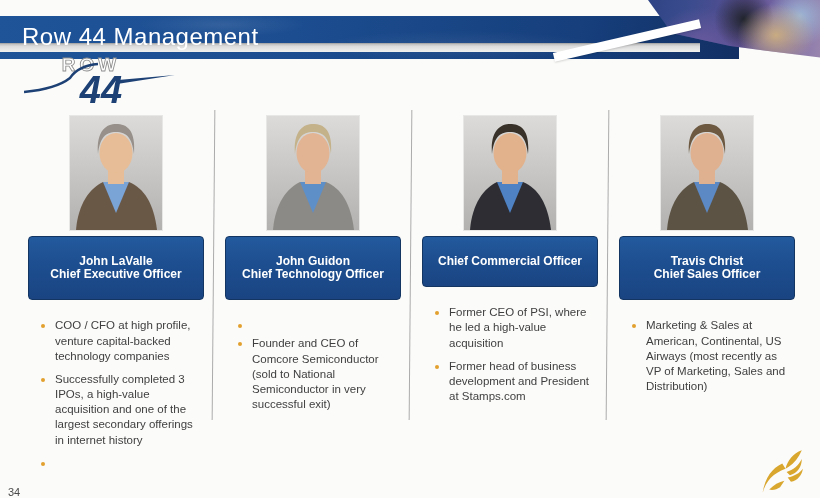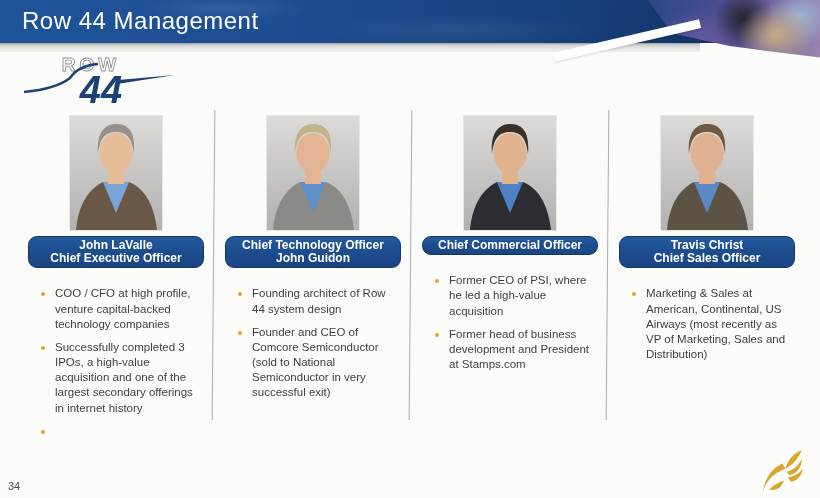--- a/index.html
+++ b/index.html
@@ -5,21 +5,21 @@
   * { margin:0; padding:0; box-sizing:border-box; }
   html,body { width:820px; height:498px; }
   body {
     font-family:"Liberation Sans", sans-serif;
     background:#fbfbfa;
     position:relative;
     overflow:hidden;
   }
   
   .hdr {
-    position:absolute; top:0; left:0; width:739px; height:43px;
+    position:absolute; top:16px; left:0; width:739px; height:43px;
     background:linear-gradient(100deg,#1f5499 0%, #1c4d90 40%, #163f7c 78%, #132f63 100%);
   }
   .hdr::after { 
     content:""; position:absolute; inset:0;
     background:
       radial-gradient(120px 18px at 30% 20%, rgba(255,255,255,.10), transparent 70%),
       radial-gradient(200px 22px at 62% 70%, rgba(255,255,255,.07), transparent 70%);
   }
   .hdr h1 {
     position:absolute; left:22px; top:7px; z-index:3;
@@ -59,33 +59,33 @@
   }
   .col { width:176px; }
   .photo {
     width:92px; height:114px; margin:4px auto 0;
     box-shadow:0 0 0 1px rgba(0,0,0,.08);
   }
   .photo svg { display:block; width:100%; height:100%; }
   .banner {
     margin-top:6px; width:176px;
     background:linear-gradient(180deg,#235a9e 0%, #1d4e8f 45%, #1a4482 100%);
-    border:1px solid #123562; border-radius:9px;
+    border:1px solid #123562; border-radius:4px;
     color:#fff; text-align:center; font-weight:bold;
-    font-size:12px; line-height:1.1; padding:2px 2px;
+    font-size:12px; line-height:1.1; padding:18px 2px;
   }
   .bullets { margin-top:18px; list-style:none; }
   .bullets li { display:flex; margin-bottom:8px; }
   .dot {
     flex:0 0 auto; width:4px; height:4px; border-radius:50%;
     background:#e2a02e; margin:6px 10px 0 13px;
   }
   .btxt { font-size:11.5px; line-height:1.32; color:#3f3f3f; }
   
-  .pagenum { position:absolute; left:8px; bottom:6px; font-size:11px; color:#4a4a4a; }
+  .pagenum { position:absolute; left:8px; bottom:0; font-size:11px; color:#4a4a4a; }
   .eagle { position:absolute; right:16px; bottom:6px; width:50px; height:46px; }
   .hidden-defs { position:absolute; width:0; height:0; }
 </style>
 </head>
 <body>
 
 <svg class="hidden-defs" aria-hidden="true">
   <defs>
     <linearGradient id="pbg" x1="0" y1="0" x2="0" y2="1">
       <stop offset="0" stop-color="#dcdbd9"></stop>
@@ -145,27 +145,26 @@
       <svg viewBox="0 0 92 114">
         <rect width="92" height="114" fill="url(#pbg)"></rect>
         <path d="M6,114 C8,88 20,72 33,66 L59,66 C74,72 84,88 87,114 Z" fill="#8b8a86"></path>
         <path d="M33,66 L46,97 L59,66 Z" fill="#5f8fc7"></path>
         <path d="M38,52 L54,52 L54,68 L38,68 Z" fill="#e2b493"></path>
         <ellipse cx="46" cy="37" rx="16.5" ry="20" fill="#e2b493"></ellipse>
         <path d="M28,38 C26,14 37,8 46,8 C57,8 66,14 64,38 C62,22 57,16 46,16 C35,16 30,22 28,38 Z" fill="#c4b28b"></path>
       </svg>
     </div>
     <div class="banner">
+      <div>John Guidon</div>
       <div>Chief Technology Officer</div>
-      <div>John Guidon</div>
-    </div>
-    <ul class="bullets">
-        <li>
-          <span class="dot"></span>
-          <span class="btxt">Founding architect of Row 44 system design</span>
+    </div>
+    <ul class="bullets">
+        <li>
+          <span class="dot"></span>
         </li>
         <li>
           <span class="dot"></span>
           <span class="btxt">Founder and CEO of Comcore Semiconductor (sold to National Semiconductor in very successful exit)</span>
         </li>
       </ul>
   </section>
     <section class="col">
     <div class="photo">
       <svg viewBox="0 0 92 114">

